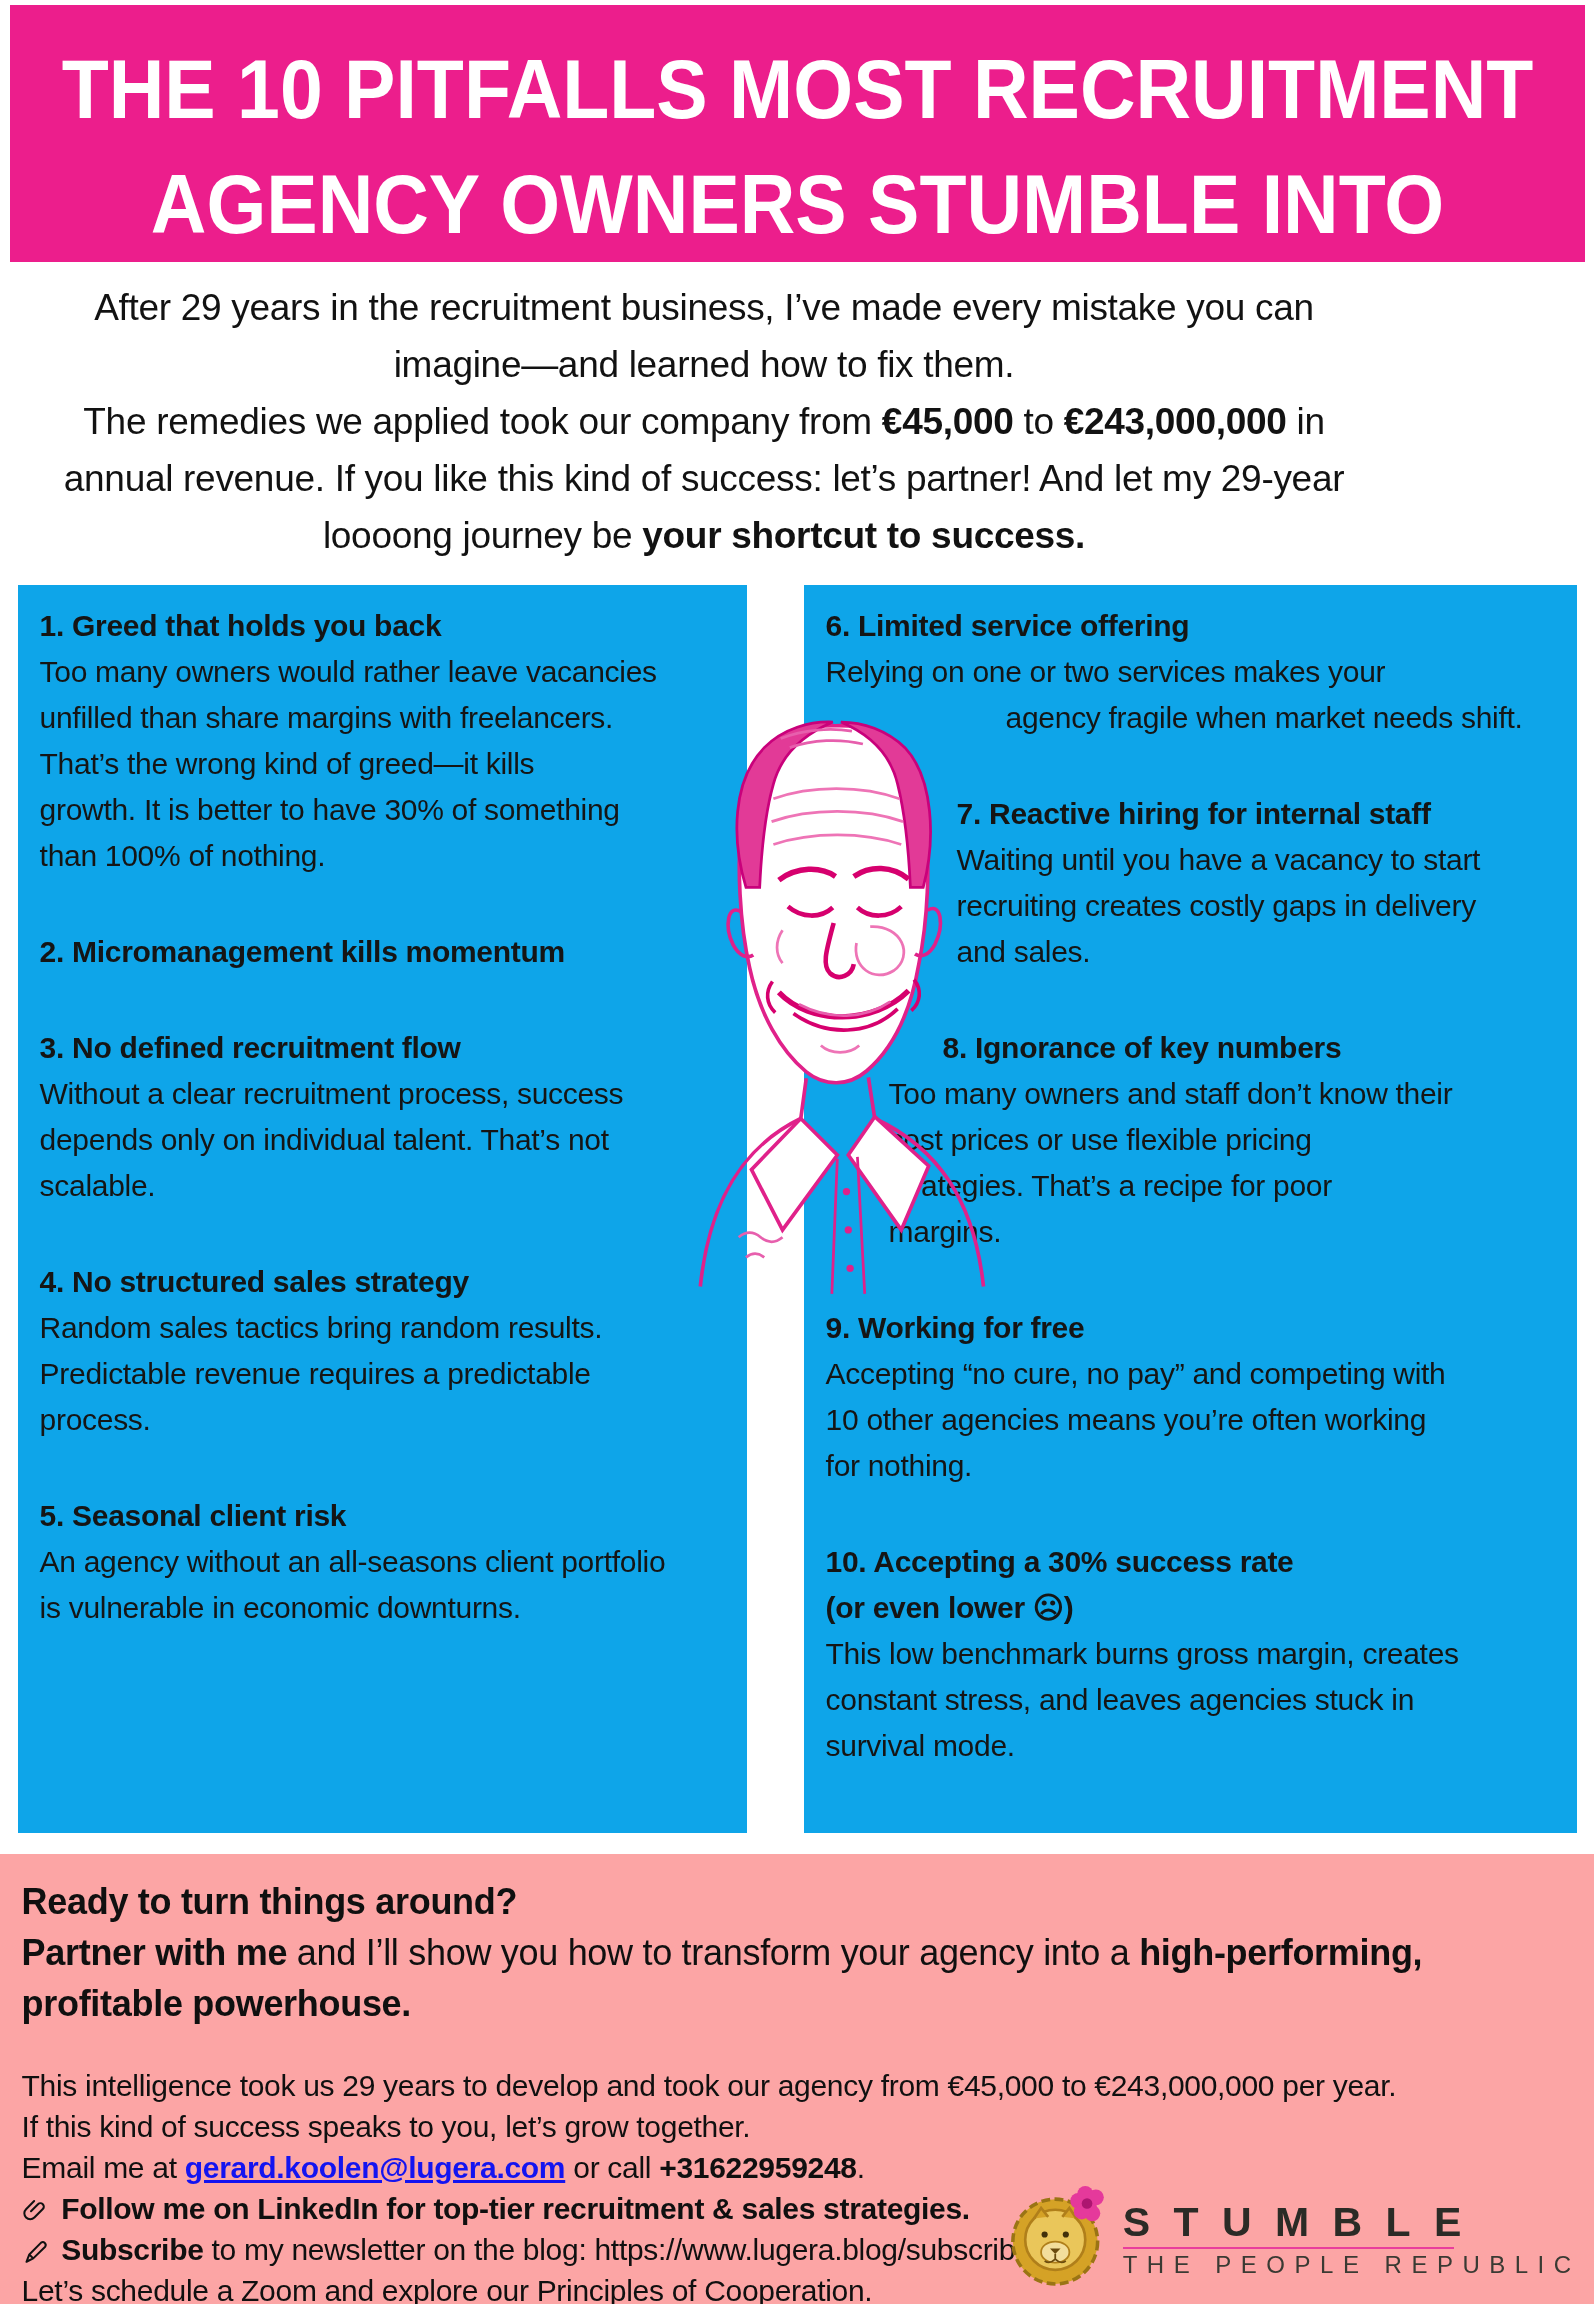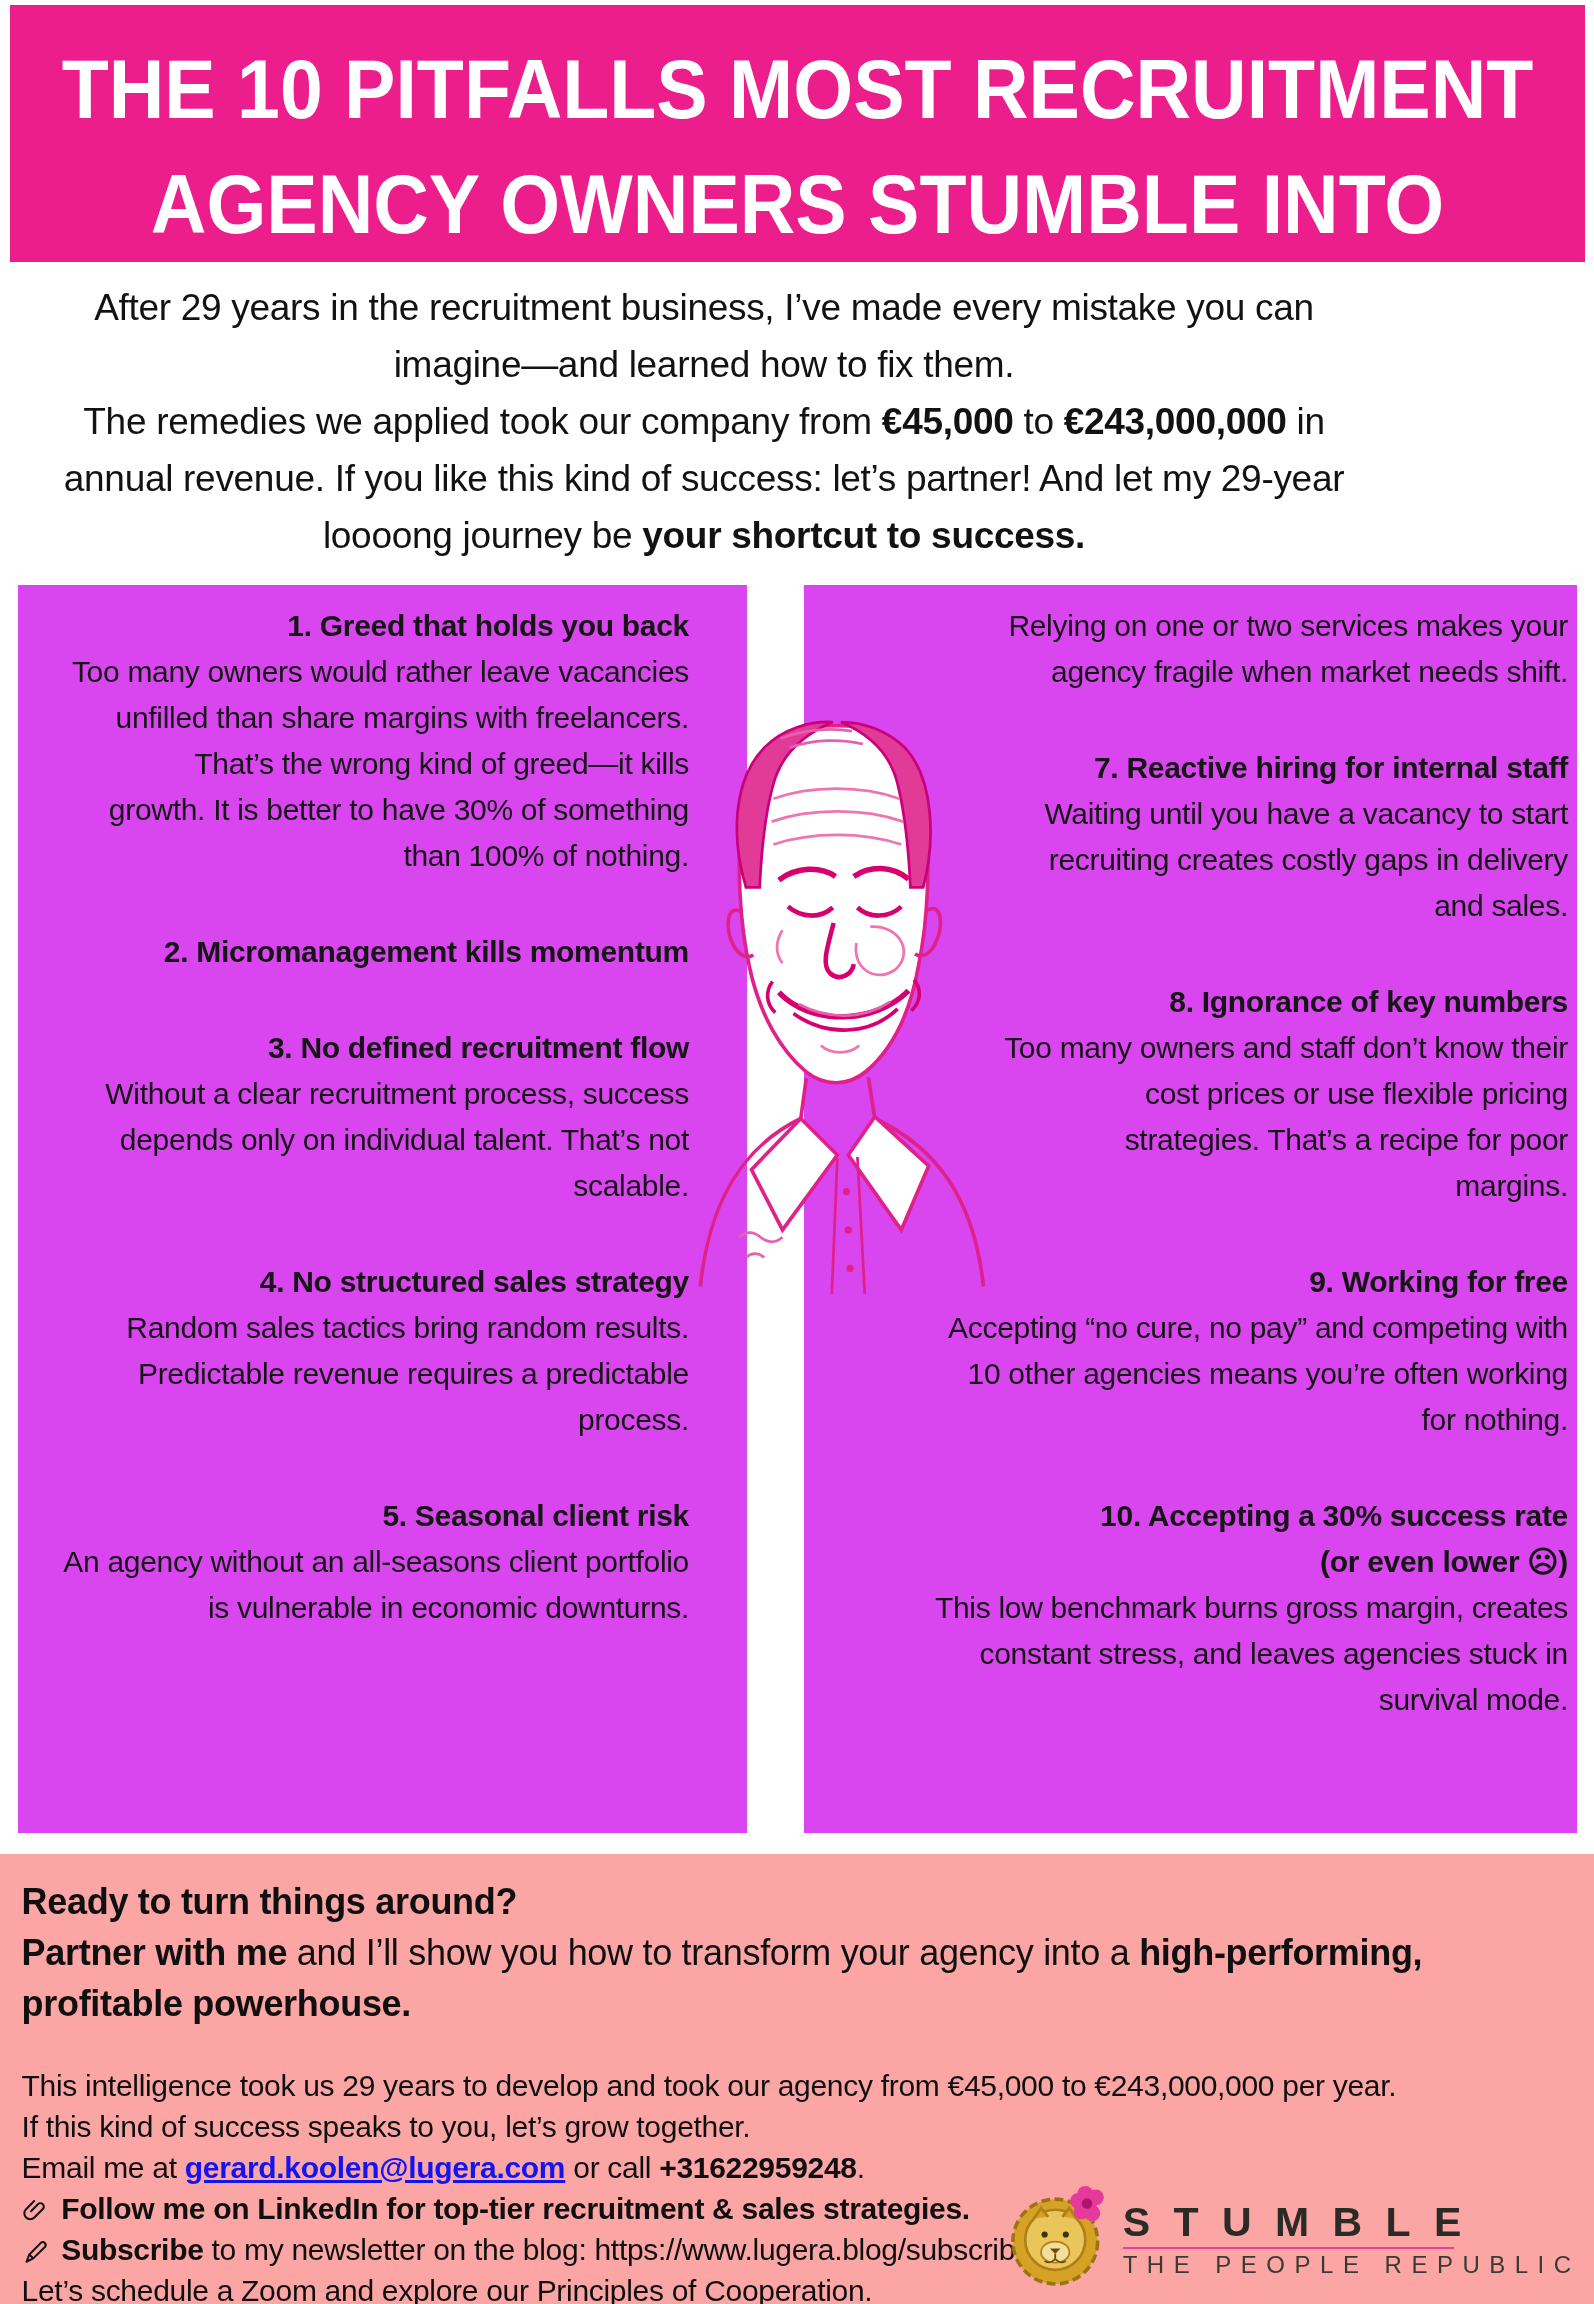--- a/index.html
+++ b/index.html
@@ -28,24 +28,24 @@
     position:absolute;left:0;top:263px;width:1408px;height:317px;
     display:flex;flex-direction:column;justify-content:center;
     text-align:center;font-size:37px;line-height:57px;letter-spacing:-0.3px;
     color:#121212;
   }
   .intro p{margin:0;white-space:pre-line;}
   .intro b{font-weight:700;}
   
   .col{
     position:absolute;top:585px;height:1248px;
-    background:#d946ef;
+    background:#0ea5e9;
     box-sizing:border-box;
     padding:18px 9px 0 21.6px;
-    font-size:30px;line-height:46px;letter-spacing:-0.3px;color:#151515;text-align:right;
+    font-size:30px;line-height:46px;letter-spacing:-0.3px;color:#151515;
   }
   .col-left{left:18px;width:729px;padding-right:58px;}
   .col-right{left:804px;width:773px;}
   .col h3{margin:50px 0 0 0;font-size:30px;line-height:46px;font-weight:700;}
   .col h3.first{margin-top:0;}
   .col p{margin:0;white-space:pre-line;}
   .hang{padding-left:180px;text-indent:-180px;}
   .ind145{padding-left:131px;}
   .ind130{padding-left:117px;}
   .ind70{padding-left:63px;}
@@ -116,20 +116,21 @@
     <h3>4. No structured sales strategy</h3>
     <p>Random sales tactics bring random results.
 Predictable revenue requires a predictable
 process.</p>
     <h3>5. Seasonal client risk</h3>
     <p>An agency without an all-seasons client portfolio
 is vulnerable in economic downturns.</p>
   </div>
 
   <div class="col col-right">
+    <h3 class="first">6. Limited service offering</h3>
     <p class="hang">Relying on one or two services makes your
 agency fragile when market needs shift.</p>
     <h3 class="ind145">7. Reactive hiring for internal staff</h3>
     <p class="ind145">Waiting until you have a vacancy to start
 recruiting creates costly gaps in delivery
 and sales.</p>
     <h3 class="ind130">8. Ignorance of key numbers</h3>
     <p class="ind70">Too many owners and staff don’t know their
 cost prices or use flexible pricing
 strategies. That’s a recipe for poor

